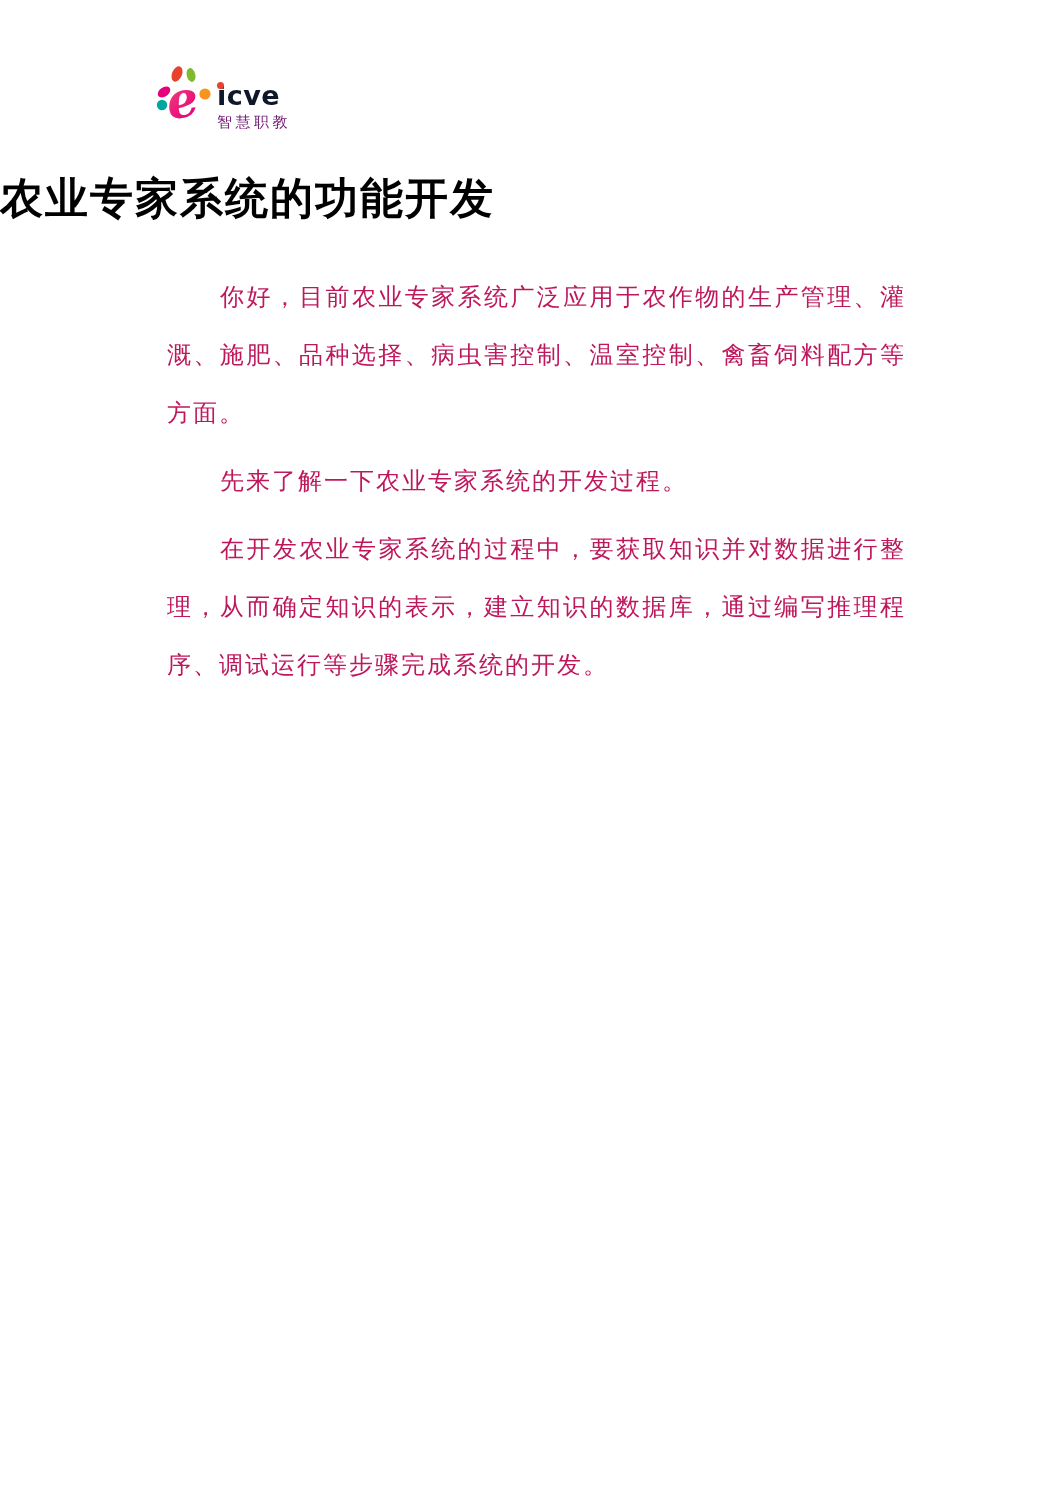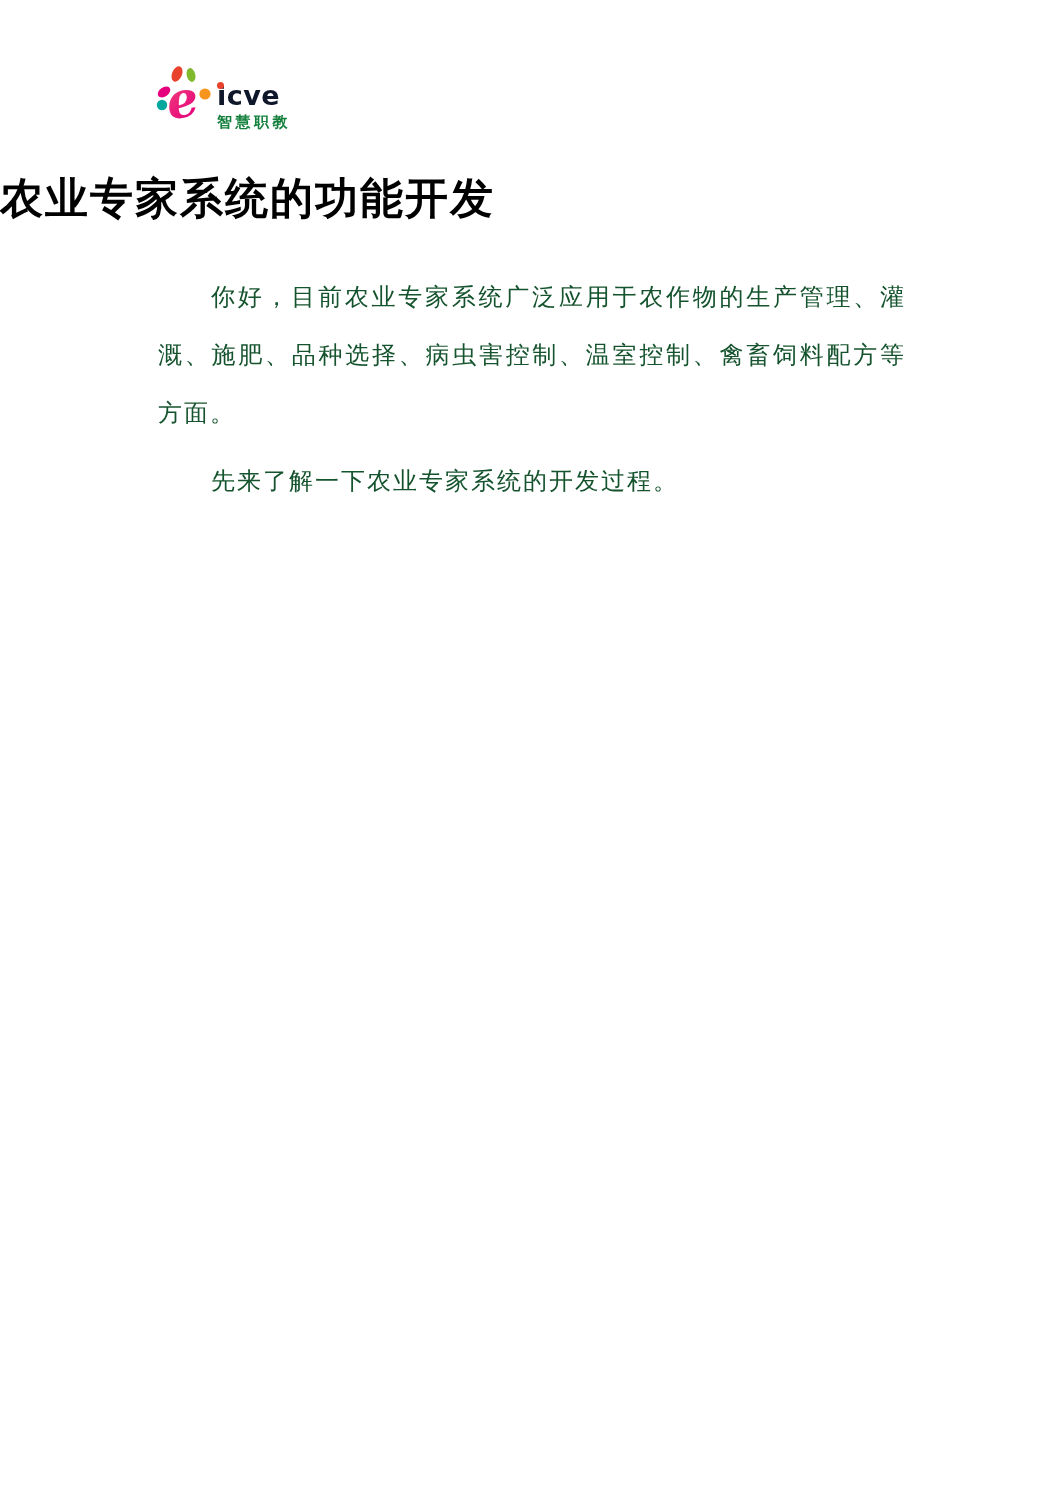--- a/index.html
+++ b/index.html
@@ -37,22 +37,21 @@
     top: 0px;
     width: 7px;
     height: 7px;
     border-radius: 50%;
     background: #e8422d;
   }
   .tagline {
     margin-top: 4px;
     font-size: 15px;
     letter-spacing: 3.5px;
-    color: #15803d;
-    font-weight: bold;
+    color: #701a75;
   }
 
   
   .doc-title {
     position: absolute;
     left: 0;
     right: 0;
     top: 170px;
     margin: 0;
     text-align: left;
@@ -62,25 +61,25 @@
     letter-spacing: 2px;
     color: #000000;
   }
   .doc-body {
     position: absolute;
     left: 154px;
     top: 268px;
     width: 752px;
   }
   .para {
-    margin: 0 0 10px 4px;
+    margin: 0 0 10px 13px;
     font-size: 24px;
     line-height: 58px;
     letter-spacing: 2px;
-    color: #14532d;
+    color: #be185d;
     text-align: justify;
     text-indent: 53px;
     font-family: Liberation Serif, serif;
   }
 </style>
 </head>
 <body>
 
 <div class="page">
 
@@ -113,15 +112,16 @@
       </div>
       <div class="tagline">智慧职教</div>
     </div>
   </div>
 
   <h1 class="doc-title">农业专家系统的功能开发</h1>
 
   <main class="doc-body">
       <p class="para">你好，目前农业专家系统广泛应用于农作物的生产管理、灌溉、施肥、品种选择、病虫害控制、温室控制、禽畜饲料配方等方面。</p>
       <p class="para">先来了解一下农业专家系统的开发过程。</p>
+      <p class="para">在开发农业专家系统的过程中，要获取知识并对数据进行整理，从而确定知识的表示，建立知识的数据库，通过编写推理程序、调试运行等步骤完成系统的开发。</p>
     </main>
 
 </div>
 
 </body></html>

